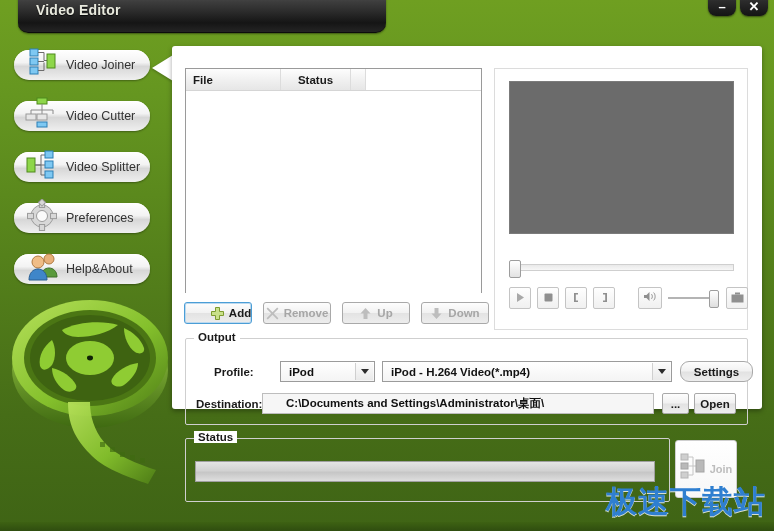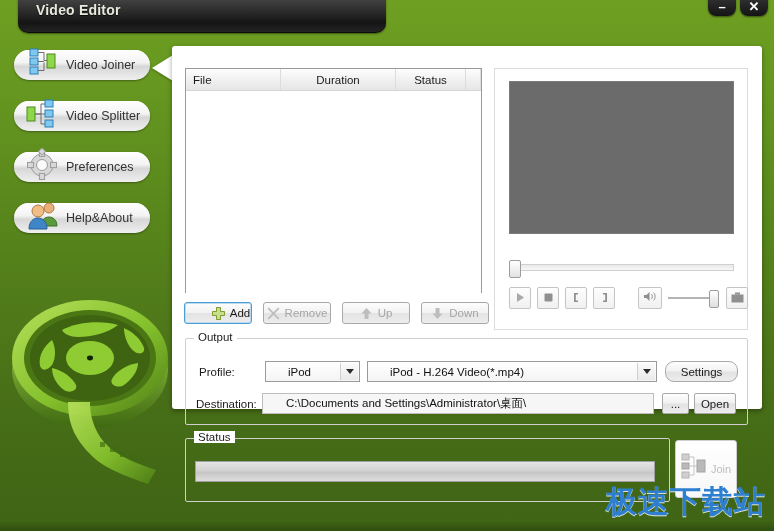--- a/index.html
+++ b/index.html
@@ -68,20 +68,21 @@
   
   #reel { position: absolute; left: 4px; top: 290px; width: 176px; height: 230px; }
   
   #panel {
     position: absolute;
     left: 172px; top: 46px;
     width: 590px; height: 363px;
     background: #ffffff;
     border-radius: 3px;
     box-shadow: 0 2px 5px rgba(0,0,0,.35);
+    font-weight: bold;
   }
   
   #notch {
     position: absolute; left: 152px; top: 55px;
     width: 0; height: 0;
     border-top: 13px solid transparent;
     border-bottom: 13px solid transparent;
     border-right: 21px solid #ffffff;
     filter: drop-shadow(-1px 1px 1px rgba(0,0,0,.22));
   }
@@ -190,21 +191,21 @@
   #output { left: 13px; top: 292px; width: 563px; height: 87px; }
   #status { left: 13px; top: 392px; width: 485px; height: 64px; }
   .frow { position: absolute; display: flex; align-items: center; }
   .flabel { font-size: 11.5px; color: #1a1a1a; }
   .combo {
     height: 21px;
     border: 1px solid #9b9b9b;
     background: linear-gradient(180deg,#ffffff,#f4f4f4);
     display: flex; align-items: center;
     font-size: 11.5px; color: #111;
-    padding-left: 22px;
+    padding-left: 8px;
     box-sizing: border-box;
     position: relative;
     cursor: pointer;
   }
   .combo .arrowbox {
     position: absolute; right: 1px; top: 1px; bottom: 1px; width: 17px;
     background: linear-gradient(180deg,#fbfbfb,#e9e9e9);
     border-left: 1px solid #cfcfcf;
     display: flex; align-items: center; justify-content: center;
   }
@@ -288,20 +289,32 @@
           <rect x="6" y="3" width="8" height="7" fill="#7ec8f2" stroke="#2b7fb5"></rect>
           <rect x="6" y="12" width="8" height="7" fill="#7ec8f2" stroke="#2b7fb5"></rect>
           <rect x="6" y="21" width="8" height="7" fill="#7ec8f2" stroke="#2b7fb5"></rect>
           <path d="M14 6.5h6v8h3M14 15.5h6M14 24.5h6v-8" stroke="#6d6d6d" fill="none" stroke-width="1"></path>
           <rect x="23" y="8" width="8" height="14" fill="#8ed64a" stroke="#4f8a1d"></rect>
         </svg>
       </span>
       <span class="lbl">Video Joiner</span>
     </div>
 
+    <div class="navbtn">
+      <span class="ico">
+        <svg width="40" height="34" viewBox="0 0 40 34">
+          <rect x="13" y="1" width="10" height="6" fill="#8ed64a" stroke="#4f8a1d"></rect>
+          <path d="M18 7v6M7 13h22M7 13v4M18 13v4M29 13v4" stroke="#8a8a8a" fill="none"></path>
+          <rect x="2" y="17" width="10" height="6" fill="#e6e6e6" stroke="#9a9a9a"></rect>
+          <rect x="13" y="17" width="10" height="6" fill="#e6e6e6" stroke="#9a9a9a"></rect>
+          <rect x="13" y="25" width="10" height="5" fill="#7ec8f2" stroke="#2b7fb5"></rect>
+        </svg>
+      </span>
+      <span class="lbl">Video Cutter</span>
+    </div>
 
     <div class="navbtn">
       <span class="ico">
         <svg width="40" height="34" viewBox="0 0 40 34">
           <rect x="3" y="10" width="8" height="14" fill="#8ed64a" stroke="#4f8a1d"></rect>
           <path d="M11 17h6v-10h4M17 17h4M11 17h6v10h4" stroke="#6d6d6d" fill="none"></path>
           <rect x="21" y="3" width="8" height="7" fill="#7ec8f2" stroke="#2b7fb5"></rect>
           <rect x="21" y="13" width="8" height="7" fill="#7ec8f2" stroke="#2b7fb5"></rect>
           <rect x="21" y="23" width="8" height="7" fill="#7ec8f2" stroke="#2b7fb5"></rect>
         </svg>
@@ -380,21 +393,20 @@
     </svg>
   </div>
 
   <div id="notch"></div>
 
   <div id="panel">
 
     <div id="filelist">
       <div class="hdr">
         <div class="col c1">File</div>
-        <div class="col c2">Duration</div>
         <div class="col c3">Status</div>
         <div class="col c4"></div>
       </div>
       <div class="body"></div>
     </div>
 
     <div id="listbar">
       <div class="tbtn primary">
         <span class="g">
           <svg width="13" height="13" viewBox="0 0 13 13">
@@ -487,21 +499,21 @@
               <rect x="4" y="0.5" width="5" height="2" fill="#8f8f8f"></rect>
             </svg>
           </span>
         </div>
       </div>
     </div>
 
     <div class="group" id="output">
       <div class="legend">Output</div>
 
-      <div class="frow" style="left:13px; top:22px;">
+      <div class="frow" style="left:28px; top:22px;">
         <span class="flabel" style="width:66px">Profile:</span>
         <div class="combo" style="width:95px">
           <span>iPod</span>
           <span class="arrowbox">
               <span class="caret"></span>
             </span>
         </div>
         <div class="combo" style="width:290px; margin-left:7px;">
           <span>iPod - H.264 Video(*.mp4)</span>
           <span class="arrowbox">

